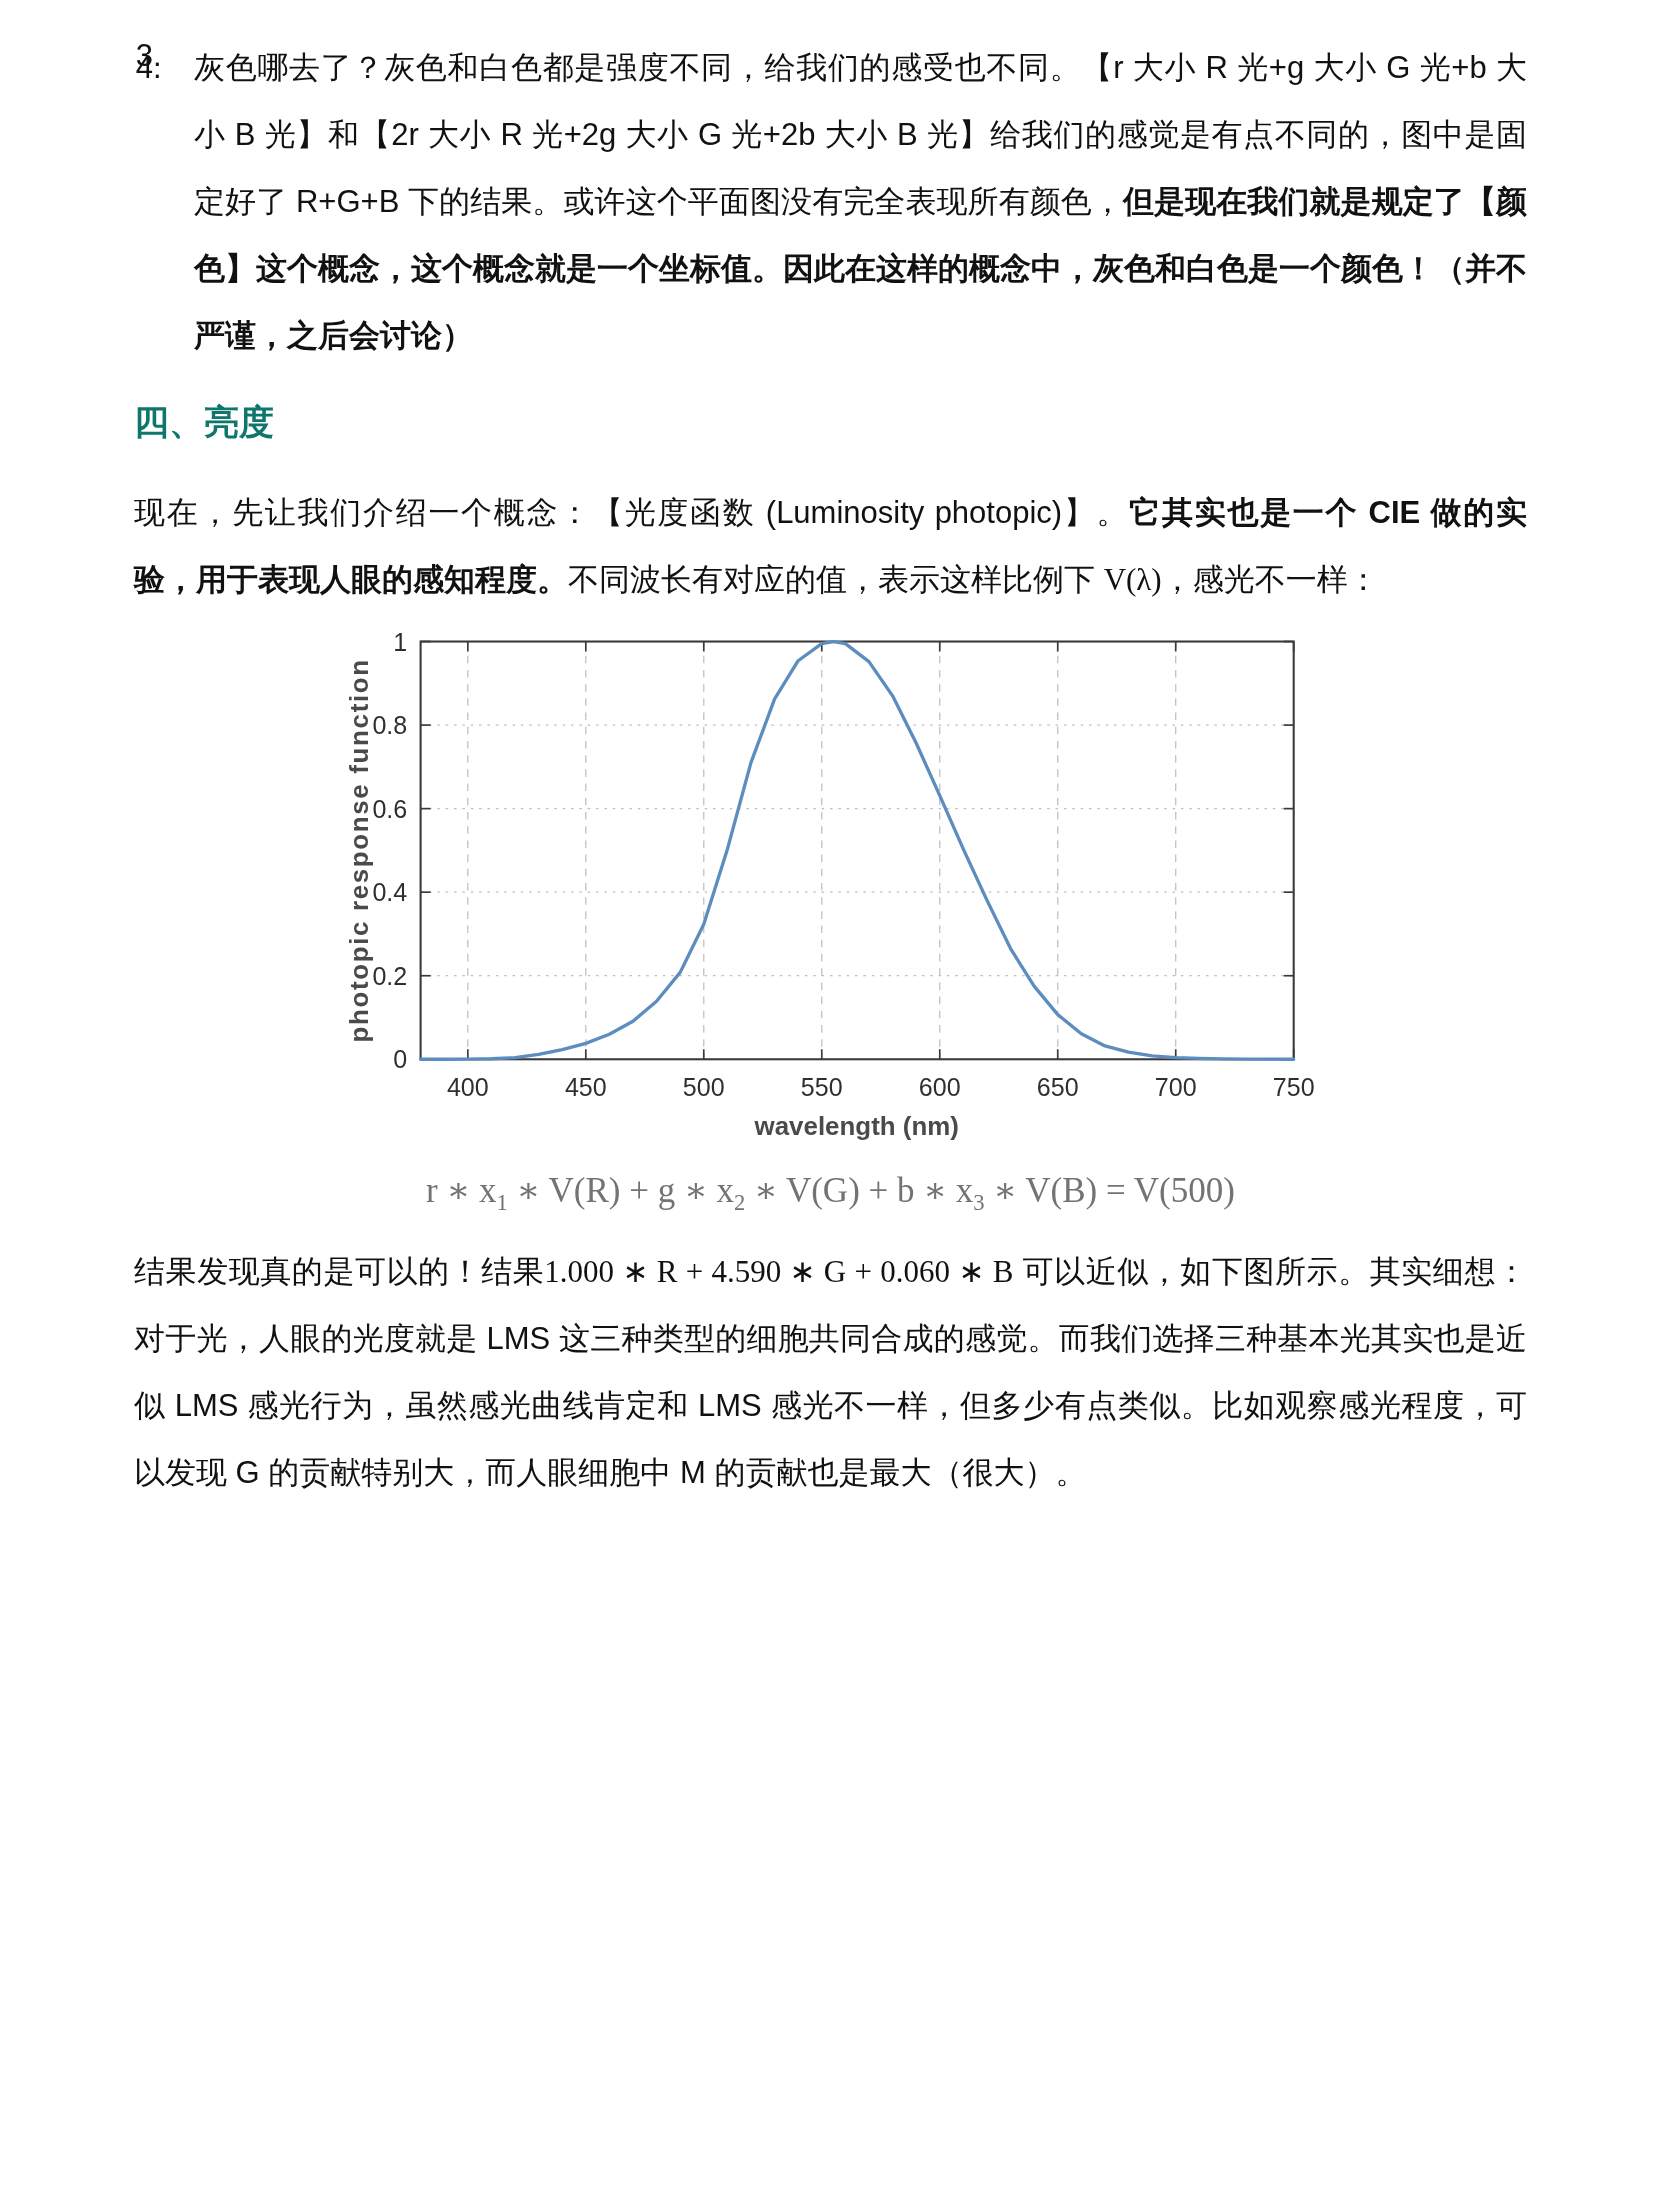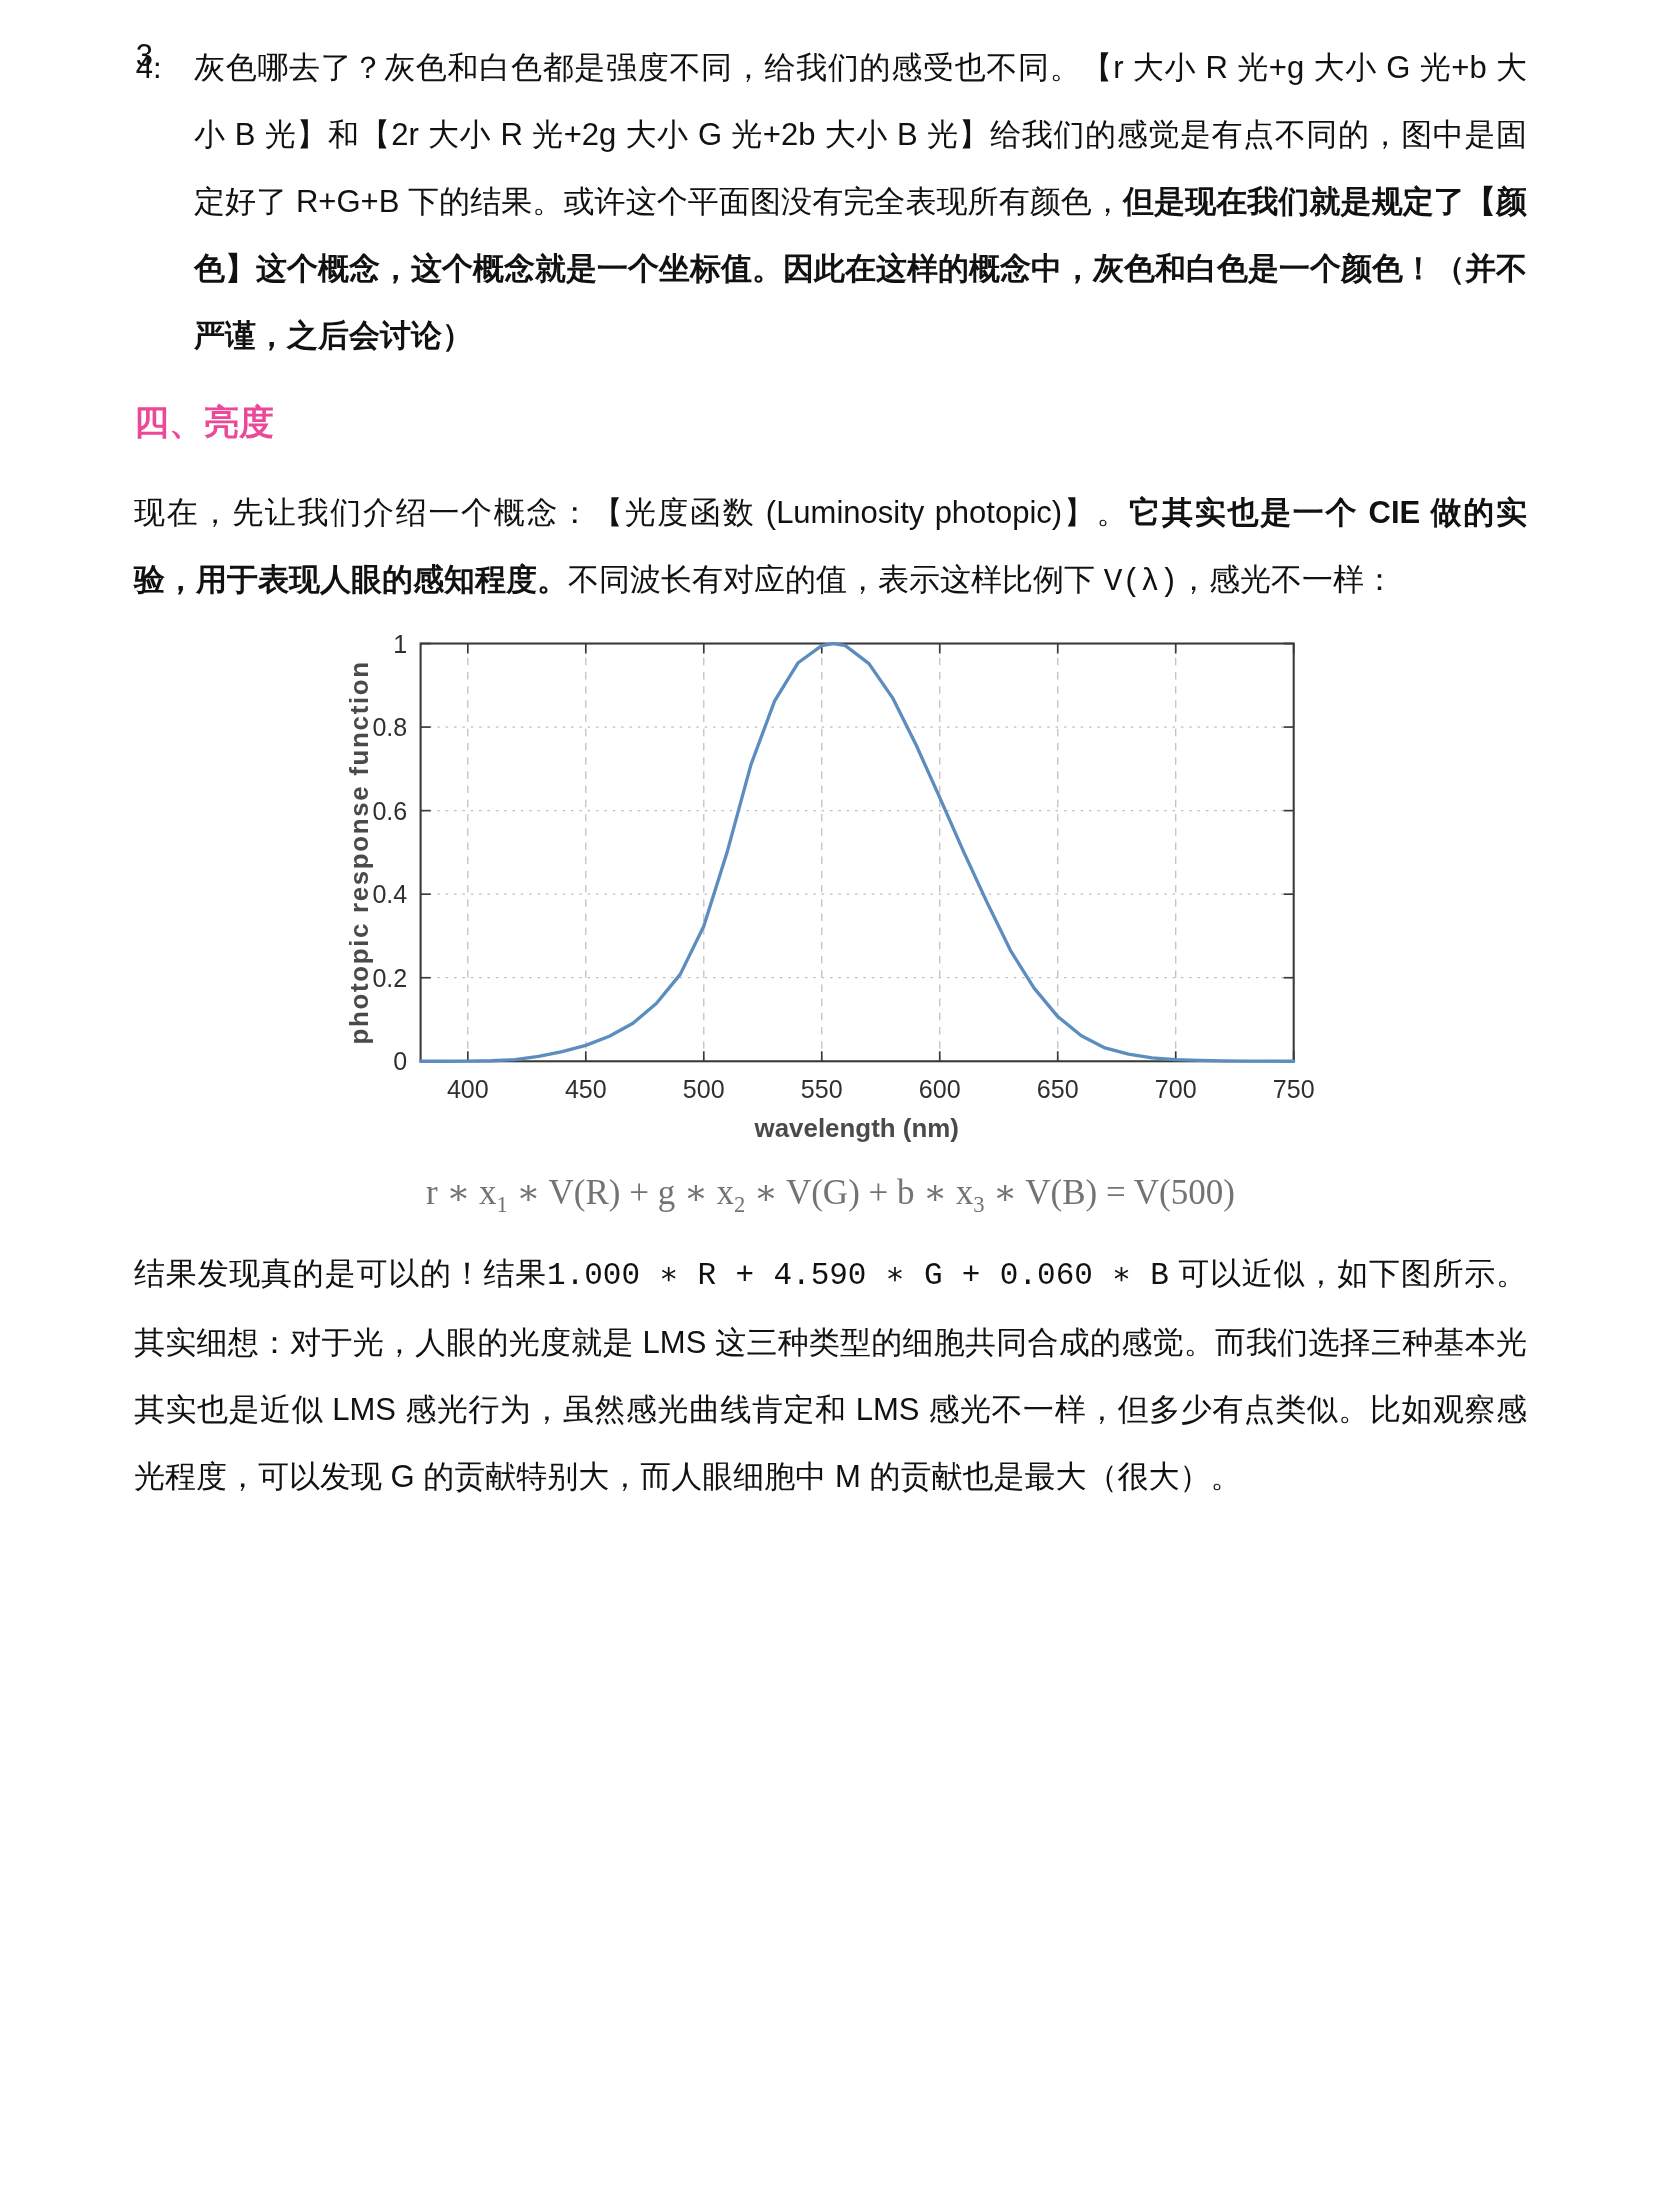--- a/index.html
+++ b/index.html
@@ -28,24 +28,24 @@
   .list-num {
     position: absolute;
     left: 1.7px;
     top: 0;
   }
   b { font-weight: bold; }
   h2.section-heading {
     font-size: 35px;
     font-weight: bold;
     margin: 30px 0 33px 0;
-    color: #ec4899;
+    color: #0f766e;
   }
   .math-serif {
-    font-family: Liberation Mono, monospace;
+    font-family: Liberation Serif, serif;
   }
   .formula-block {
     font-family: "Liberation Serif", "DejaVu Serif", serif;
     font-size: 35px;
     text-align: center;
     margin: 15px 0 22px 0;
     color: #737373;
   }
   .formula-block sub {
     font-size: 22.6px;

